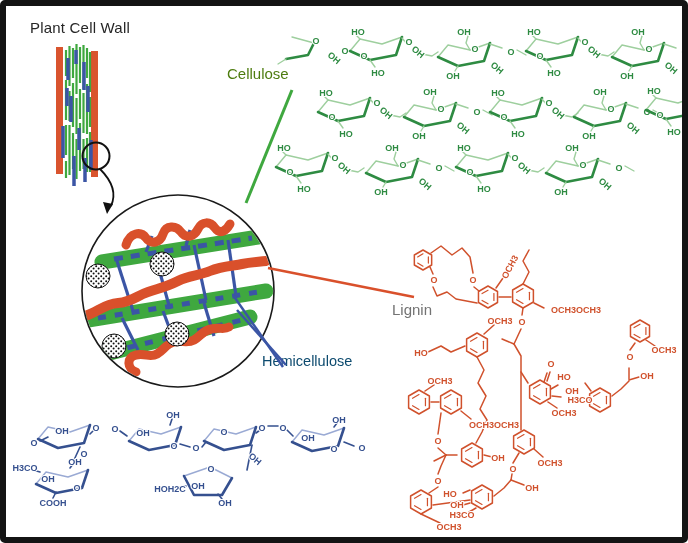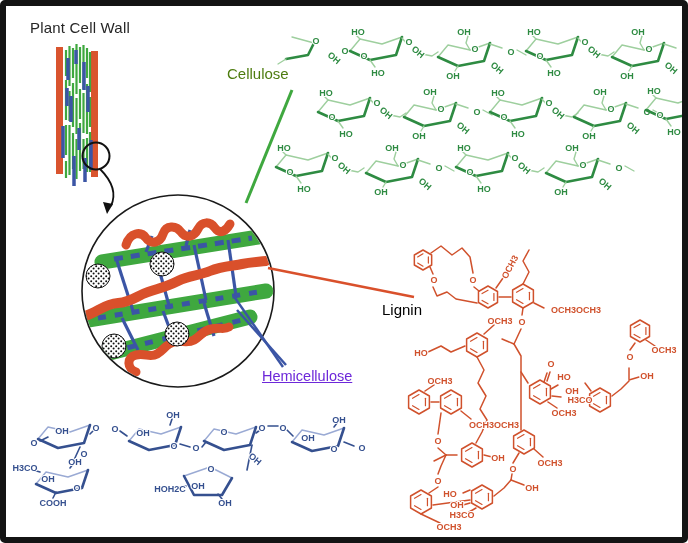--- a/index.html
+++ b/index.html
@@ -1,22 +1,22 @@
 <!DOCTYPE html>
 <html><head>
 <meta charset="utf-8">
 <style>
   html,body{margin:0;padding:0;background:#ffffff;}
   .page{position:relative;width:688px;height:543px;background:#fff;overflow:hidden;
         font-family:"Liberation Sans",sans-serif;}
   .biglabel{position:absolute;font-size:15px;line-height:1;white-space:nowrap;}
   #title{left:30px;top:20px;color:#262626;font-size:15px;letter-spacing:.2px;}
   #lab-cellulose{left:227px;top:66px;color:#4d7c0f;}
-  #lab-lignin{left:382px;top:302px;color:#000000;}
-  #lab-hemicellulose{left:262px;top:369px;color:#6d28d9;font-size:14.5px;text-decoration:underline;}
+  #lab-lignin{left:392px;top:302px;color:#737373;}
+  #lab-hemicellulose{left:262px;top:354px;color:#0c4a6e;font-size:14.5px;}
   svg text{font-family:"Liberation Sans",sans-serif;font-size:9px;font-weight:700;
            paint-order:stroke;stroke:#ffffff;stroke-width:2.2px;stroke-linejoin:round;}
   text.cg{fill:#2e8b42;} text.cb{fill:#35508f;} text.cr{fill:#d0512c;}
 </style>
 </head>
 <body>
 
 <div class="page">
 
   <div id="title" class="biglabel">Plant Cell Wall</div>

